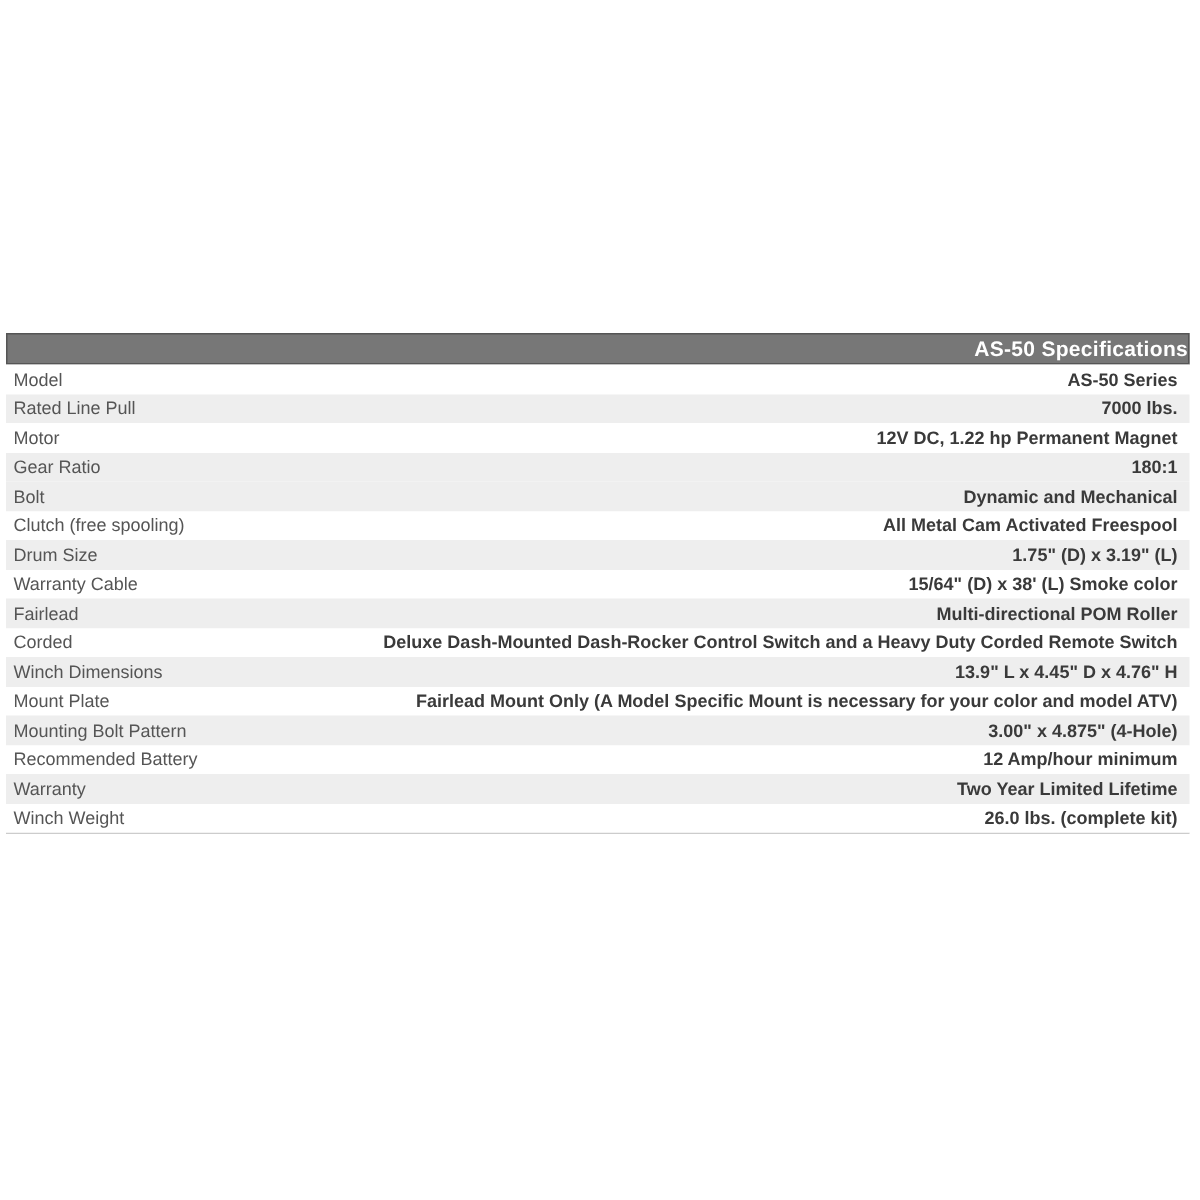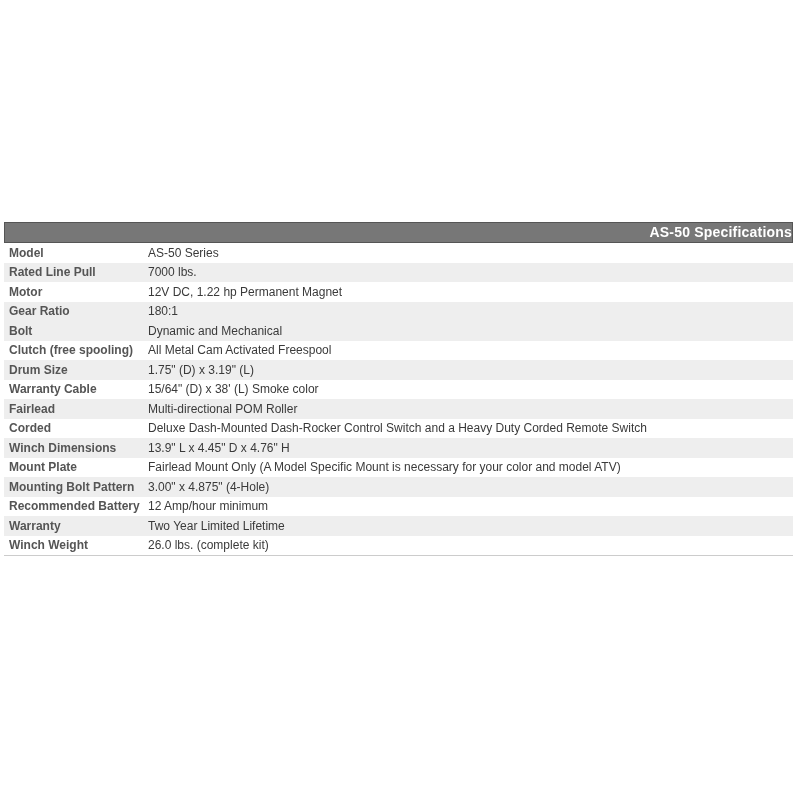--- a/index.html
+++ b/index.html
@@ -45,31 +45,32 @@
     background: #ffffff;
   }
   .spec-row.alt {
     background: var(--alt-row-bg, #eeeeee);
   }
   .spec-label {
     width: 139px;
     padding-left: 5px;
     flex: 0 0 auto;
     color: var(--label-color, #555555);
-    font-weight: bold;
+    font-weight: normal;
     white-space: nowrap;
     overflow: hidden;
   }
   .spec-value {
     flex: 1 1 auto;
     padding-right: 8px;
     color: var(--value-color, #3a3a3a);
-    font-weight: normal;
+    font-weight: bold;
     white-space: nowrap;
     overflow: hidden;
+    text-align: right;
   }
 </style>
 </head>
 <body>
 
 <div class="page">
   <div class="spec-table">
     <div class="spec-header">AS-50 Specifications</div>
     <div class="spec-rows">
   <div class="spec-row">

